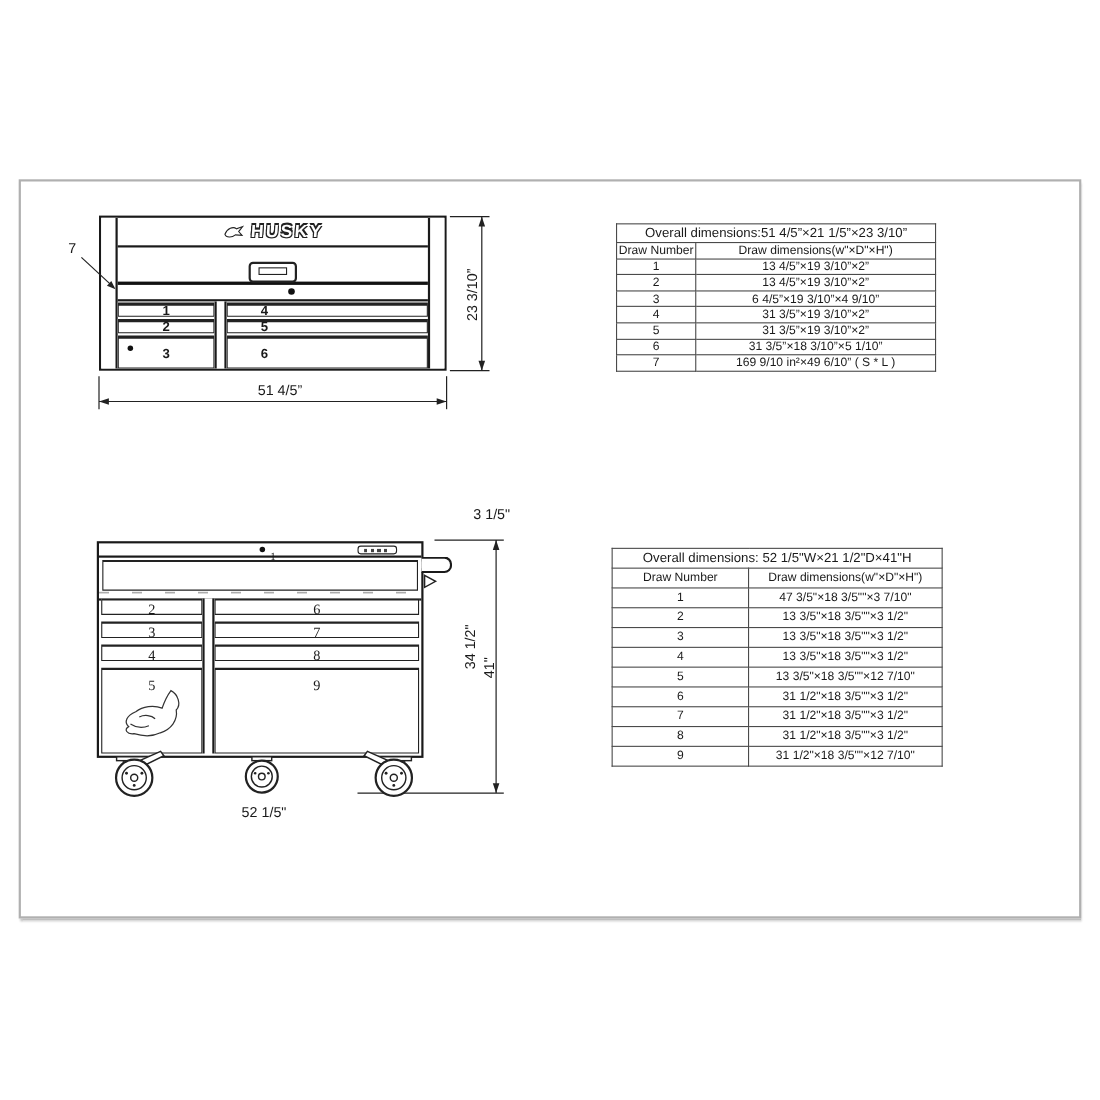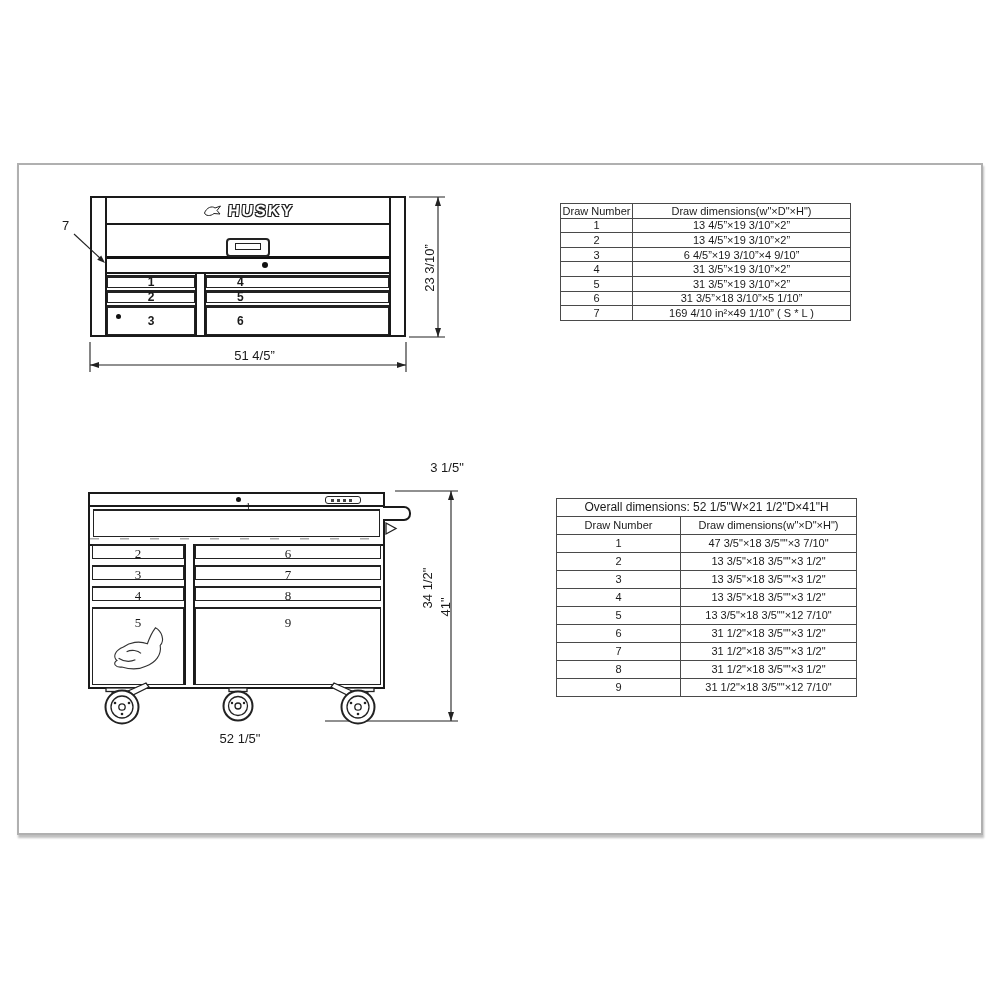--- a/index.html
+++ b/index.html
@@ -261,20 +261,23 @@
     <circle cx="358" cy="714" r="1.3" fill="#222" stroke="none"></circle>
   </g>
 </svg>
 
 <table class="spec t1">
   <colgroup>
       <col class="n">
       <col>
     </colgroup>
   <tbody>
+      <tr>
+    <td colspan="2" class="title">Overall dimensions:51 4/5”×21 1/5”×23 3/10”</td>
+  </tr>
   <tr>
     <td>Draw Number</td>
     <td>Draw dimensions(w"×D"×H")</td>
   </tr>
   <tr>
         <td>1</td>
         <td>13 4/5”×19 3/10”×2”</td>
       </tr>
   <tr>
         <td>2</td>
@@ -291,21 +294,21 @@
   <tr>
         <td>5</td>
         <td>31 3/5”×19 3/10”×2”</td>
       </tr>
   <tr>
         <td>6</td>
         <td>31 3/5”×18 3/10”×5 1/10”</td>
       </tr>
   <tr>
         <td>7</td>
-        <td>169 4/10 in²×49 1/10” ( S * L )</td>
+        <td>169 9/10 in²×49 6/10” ( S * L )</td>
       </tr>
 </tbody>
   </table>
 
 <table class="spec t2">
   <colgroup>
       <col class="n">
       <col>
     </colgroup>
   <tbody>

